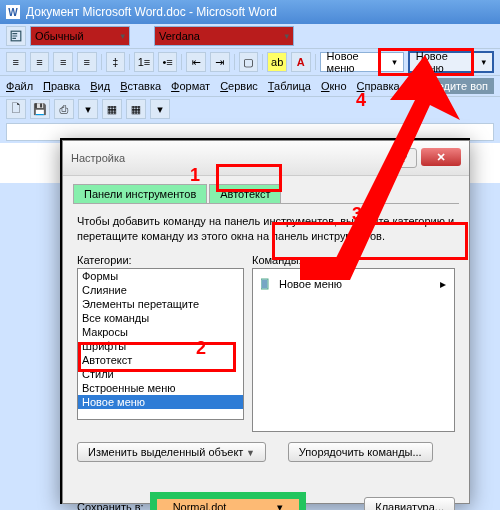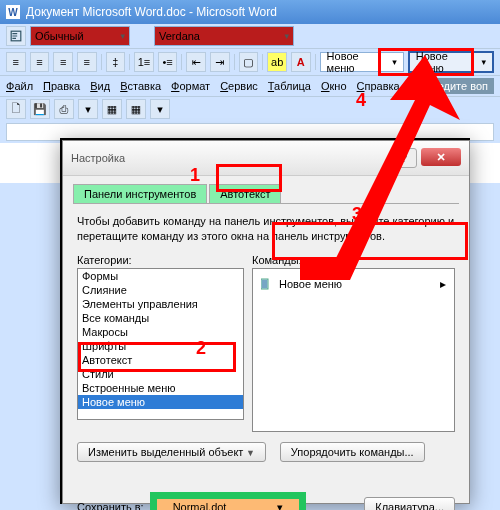--- a/index.html
+++ b/index.html
@@ -35,21 +35,21 @@
   .instr{margin-bottom:10px;line-height:1.35}
   .cols{display:flex;gap:8px}
   .col-label{margin-bottom:2px}
   .listbox{width:165px;height:150px;background:#fff;border:1px solid #888;overflow:auto;overflow-x:hidden}
   .listbox .item{padding:1px 4px;cursor:pointer;white-space:nowrap}
   .listbox .item.sel{background:#2e7cd6;color:#fff}
   .cmdbox{flex:1;height:150px;background:#fff;border:1px solid #888;padding:6px;position:relative}
   .cmd-item{display:flex;align-items:center;gap:6px;padding:2px;cursor:grab}
   .cmd-item svg{width:12px;height:12px}
   .cmd-item .arrow{margin-left:auto;font-size:12px}
-  .row-btns{margin-top:10px;display:flex;gap:14px}
+  .row-btns{margin-top:10px;display:flex;gap:22px}
   .btn{background:linear-gradient(#fefefe,#e4e4e4);border:1px solid #999;border-radius:3px;padding:3px 10px;cursor:pointer}
   .btn.drop::after{content:" ▼";font-size:9px;color:#555}
   .bottom{display:flex;align-items:center;gap:6px;padding:8px 14px;margin-top:12px}
   .bottom .sel{background:#fdba74;border:7px solid #22c55e;padding:2px 16px;width:110px;display:flex}
   .bottom .sel::after{content:"▾";margin-left:auto}
   .bottom .spacer{flex:1}
   
   .anno{position:absolute;color:red;font-weight:bold;font-size:18px;font-family:Arial;pointer-events:none}
   .redbox{position:absolute;border:3px solid red;pointer-events:none}
   svg.arrow-svg{position:absolute;left:0;top:0;pointer-events:none}
@@ -144,21 +144,21 @@
       <div class="tab">Автотекст</div>
     </div>
     <div class="dlg-body">
       <div class="instr">Чтобы добавить команду на панель инструментов, выберите категорию и перетащите команду из этого окна на панель инструментов.</div>
       <div class="cols">
         <div>
           <div class="col-label">Категории:</div>
           <div class="listbox">
             <div class="item">Формы</div>
             <div class="item">Слияние</div>
-            <div class="item">Элементы управления</div>
+            <div class="item">Элементы перетащите</div>
             <div class="item">Все команды</div>
             <div class="item">Макросы</div>
             <div class="item">Шрифты</div>
             <div class="item">Автотекст</div>
             <div class="item">Стили</div>
             <div class="item">Встроенные меню</div>
             <div class="item sel">Новое меню</div>
           </div>
         </div>
         <div style="flex:1">

